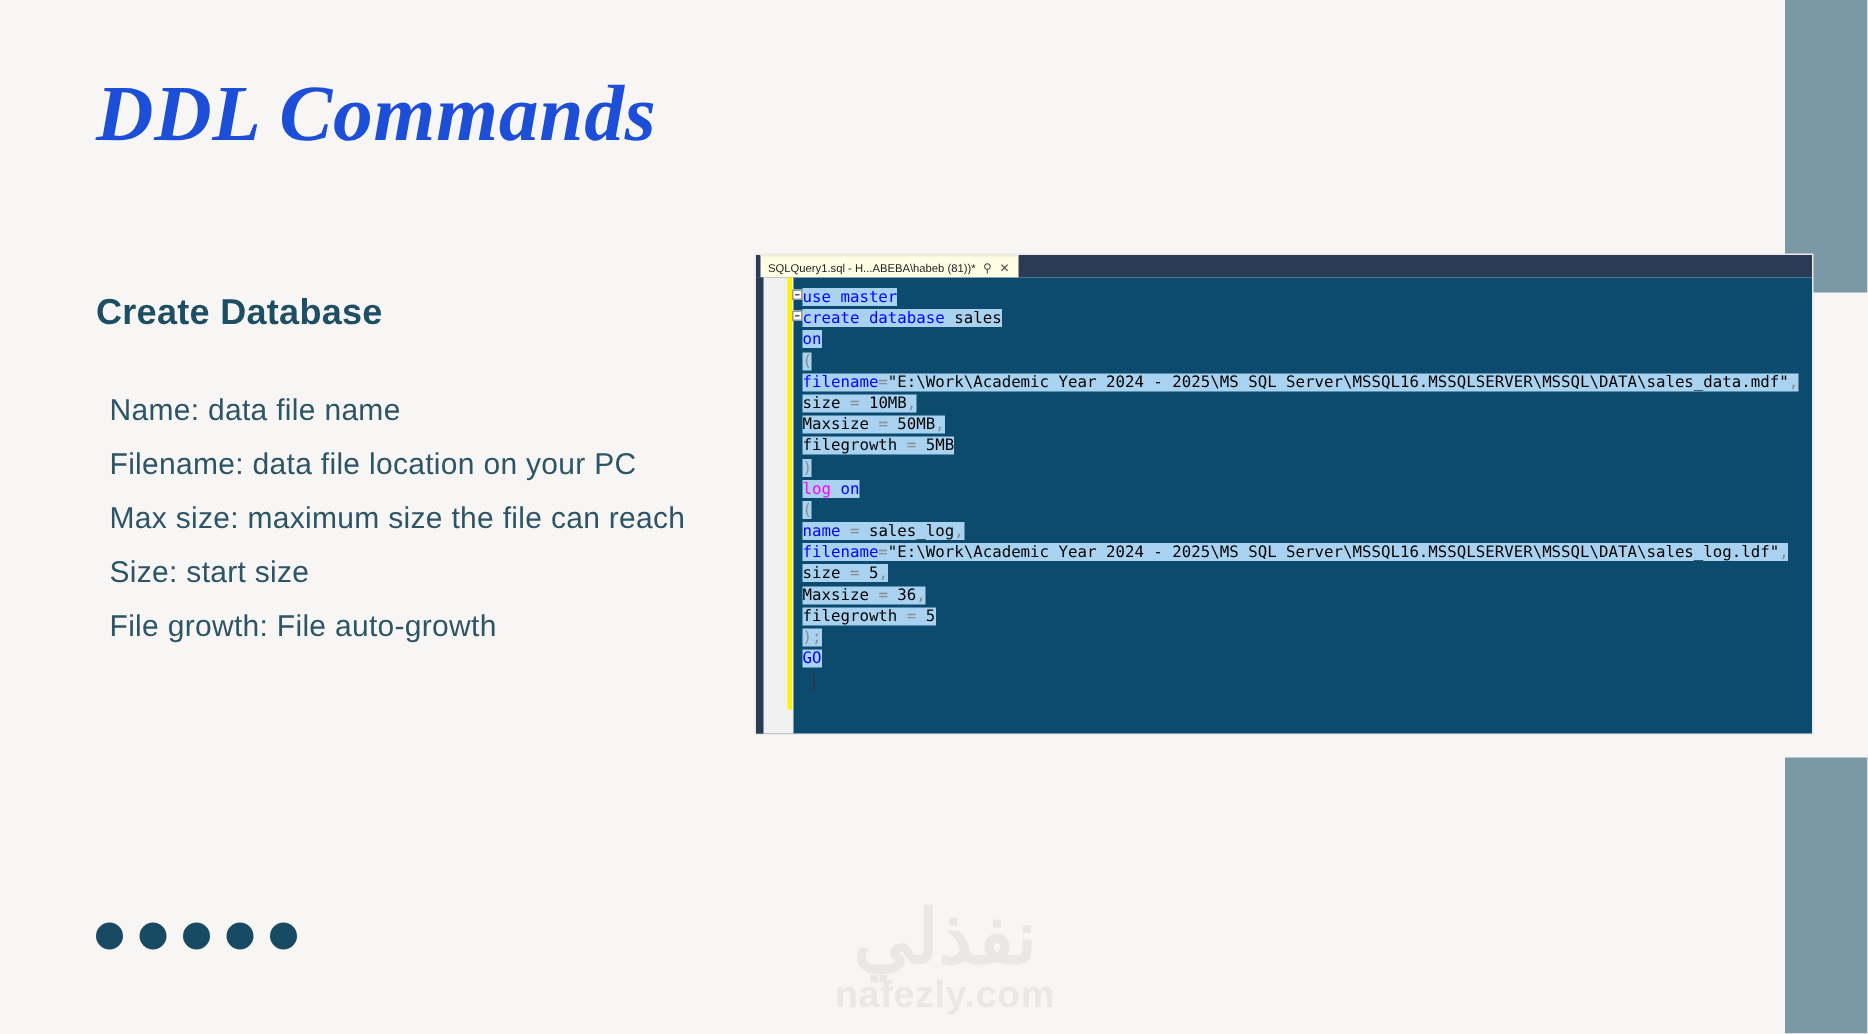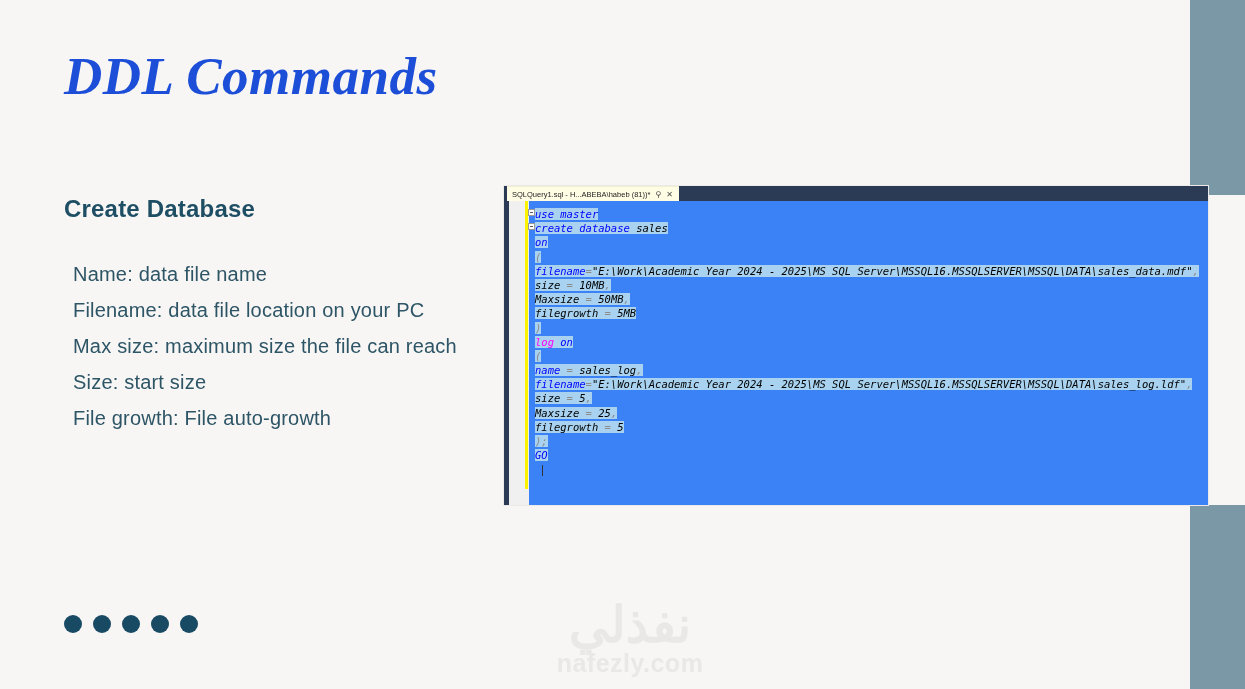--- a/index.html
+++ b/index.html
@@ -101,21 +101,21 @@
     font-size: 25px;
     font-weight: 700;
     line-height: 1.1;
     letter-spacing: 0.5px;
   }
 
   
   .ssms {
     position: absolute;
     left: 504px;
-    top: 186px;
+    top: 170px;
     width: 704px;
     height: 319px;
     background: #ffffff;
     box-shadow: 0 0 0 1px #eceae8;
   }
   .ssms-titlebar {
     position: relative;
     height: 15px;
     background: #2b3a55;
   }
@@ -146,23 +146,22 @@
     left: 0;
     bottom: 0;
     width: 100%;
     height: 1px;
     background: #fdf9c6;
   }
 
   .ssms-body {
     position: relative;
     height: 304px;
-    background: #3b82f6;
+    background: #0c4a6e;
     display: flex;
-    font-style: italic;
   }
   .ssms-leftrail {
     width: 5px;
     background: #2b3a55;
     flex: 0 0 auto;
   }
   .ssms-gutter {
     width: 20px;
     background: #f0f0f0;
     flex: 0 0 auto;
@@ -279,21 +278,21 @@
         <div class="code-line"><span class="sel"><span class="kw">filename</span><span class="punc">=</span><span class="plain">"E:\Work\Academic Year 2024 - 2025\MS SQL Server\MSSQL16.MSSQLSERVER\MSSQL\DATA\sales_data.mdf"</span><span class="punc">,</span></span></div>
         <div class="code-line"><span class="sel"><span class="plain">size</span><span class="punc"> = </span><span class="plain">10MB</span><span class="punc">,</span></span></div>
         <div class="code-line"><span class="sel"><span class="plain">Maxsize</span><span class="punc"> = </span><span class="plain">50MB</span><span class="punc">,</span></span></div>
         <div class="code-line"><span class="sel"><span class="plain">filegrowth</span><span class="punc"> = </span><span class="plain">5MB</span></span></div>
         <div class="code-line"><span class="sel"><span class="punc">)</span></span></div>
         <div class="code-line"><span class="sel"><span class="mag">log</span><span class="kw"> on</span></span></div>
         <div class="code-line"><span class="sel"><span class="punc">(</span></span></div>
         <div class="code-line"><span class="sel"><span class="kw">name</span><span class="punc"> = </span><span class="plain">sales_log</span><span class="punc">,</span></span></div>
         <div class="code-line"><span class="sel"><span class="kw">filename</span><span class="punc">=</span><span class="plain">"E:\Work\Academic Year 2024 - 2025\MS SQL Server\MSSQL16.MSSQLSERVER\MSSQL\DATA\sales_log.ldf"</span><span class="punc">,</span></span></div>
         <div class="code-line"><span class="sel"><span class="plain">size</span><span class="punc"> = </span><span class="plain">5</span><span class="punc">,</span></span></div>
-        <div class="code-line"><span class="sel"><span class="plain">Maxsize</span><span class="punc"> = </span><span class="plain">25</span><span class="punc">,</span></span></div>
+        <div class="code-line"><span class="sel"><span class="plain">Maxsize</span><span class="punc"> = </span><span class="plain">36</span><span class="punc">,</span></span></div>
         <div class="code-line"><span class="sel"><span class="plain">filegrowth</span><span class="punc"> = </span><span class="plain">5</span></span></div>
         <div class="code-line"><span class="sel"><span class="punc">);</span></span></div>
         <div class="code-line"><span class="sel"><span class="kw">GO</span></span></div>
         <div class="code-line">
           <span class="caret"></span>
         </div>
       </div>
   </div>
 </div>
 

